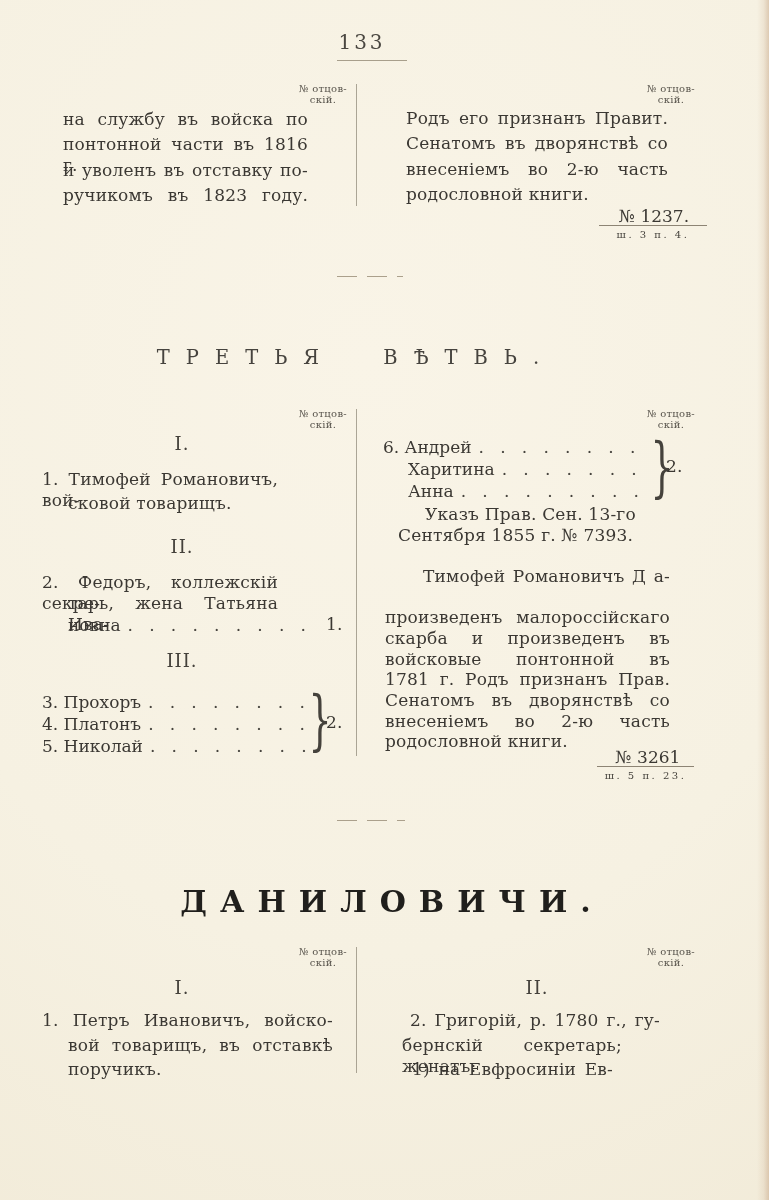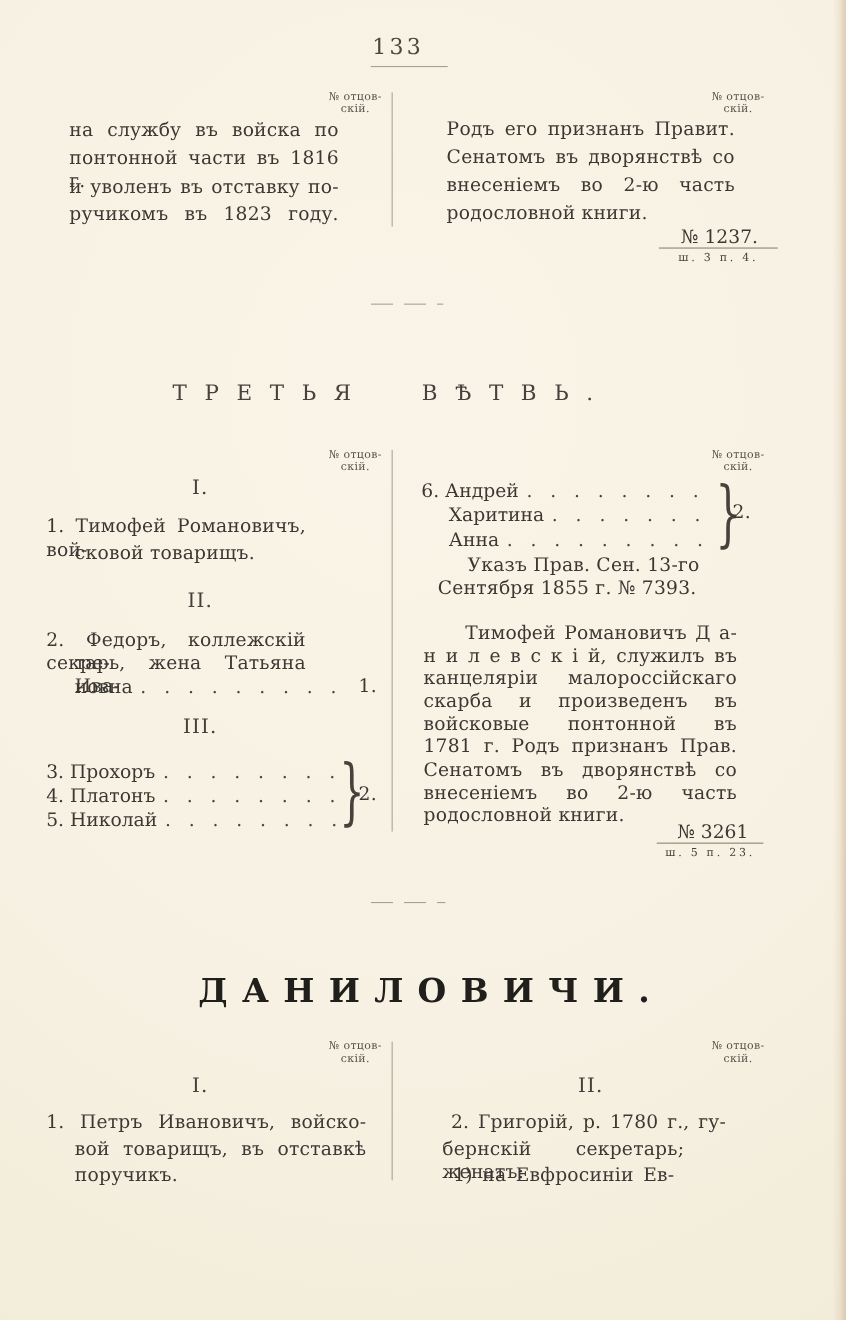--- a/index.html
+++ b/index.html
@@ -121,22 +121,21 @@
     <span class="ll">Анна</span>
       <span class="ld">.   .   .   .   .   .   .   .   .   .   .   .   .   .   .   .</span>
   </div>
   <div class="brace" style="left:641px;top:434px;">}</div>
   <div class="line plain" style="left:666px;top:456px;">2.</div>
 
   <div class="line plain" style="left:425px;top:504px;">Указъ Прав. Сен. 13-го</div>
   <div class="line plain" style="left:398px;top:525px;">Сентября 1855 г. № 7393.</div>
 
   <div class="line jl" style="left:385px;top:566px;width:285px;text-indent:38px;">Тимофей Романовичъ Д а-</div>
-  <div class="line jl" style="left:385px;top:587px;width:285px;">н и л е в с к і й, служилъ въ</div>
-  <div class="line jl" style="left:385px;top:607px;width:285px;">канцеляріи малороссійскаго</div>
+  <div class="line jl" style="left:385px;top:607px;width:285px;">произведенъ малороссійскаго</div>
   <div class="line jl" style="left:385px;top:628px;width:285px;">скарба и произведенъ въ</div>
   <div class="line jl" style="left:385px;top:649px;width:285px;">войсковые понтонной въ</div>
   <div class="line jl" style="left:385px;top:669px;width:285px;">1781 г. Родъ признанъ Прав.</div>
   <div class="line jl" style="left:385px;top:690px;width:285px;">Сенатомъ въ дворянствѣ со</div>
   <div class="line jl" style="left:385px;top:711px;width:285px;">внесеніемъ во 2-ю часть</div>
   <div class="line plain" style="left:385px;top:731px;">родословной книги.</div>
 
   <div class="refnum" style="left:598px;top:747px;width:100px;">№ 3261</div>
   <div class="hrule" style="left:597px;top:766px;width:97px;"></div>
   <div class="refcode" style="left:597px;top:770px;width:97px;">ш. 5 п. 23.</div>

